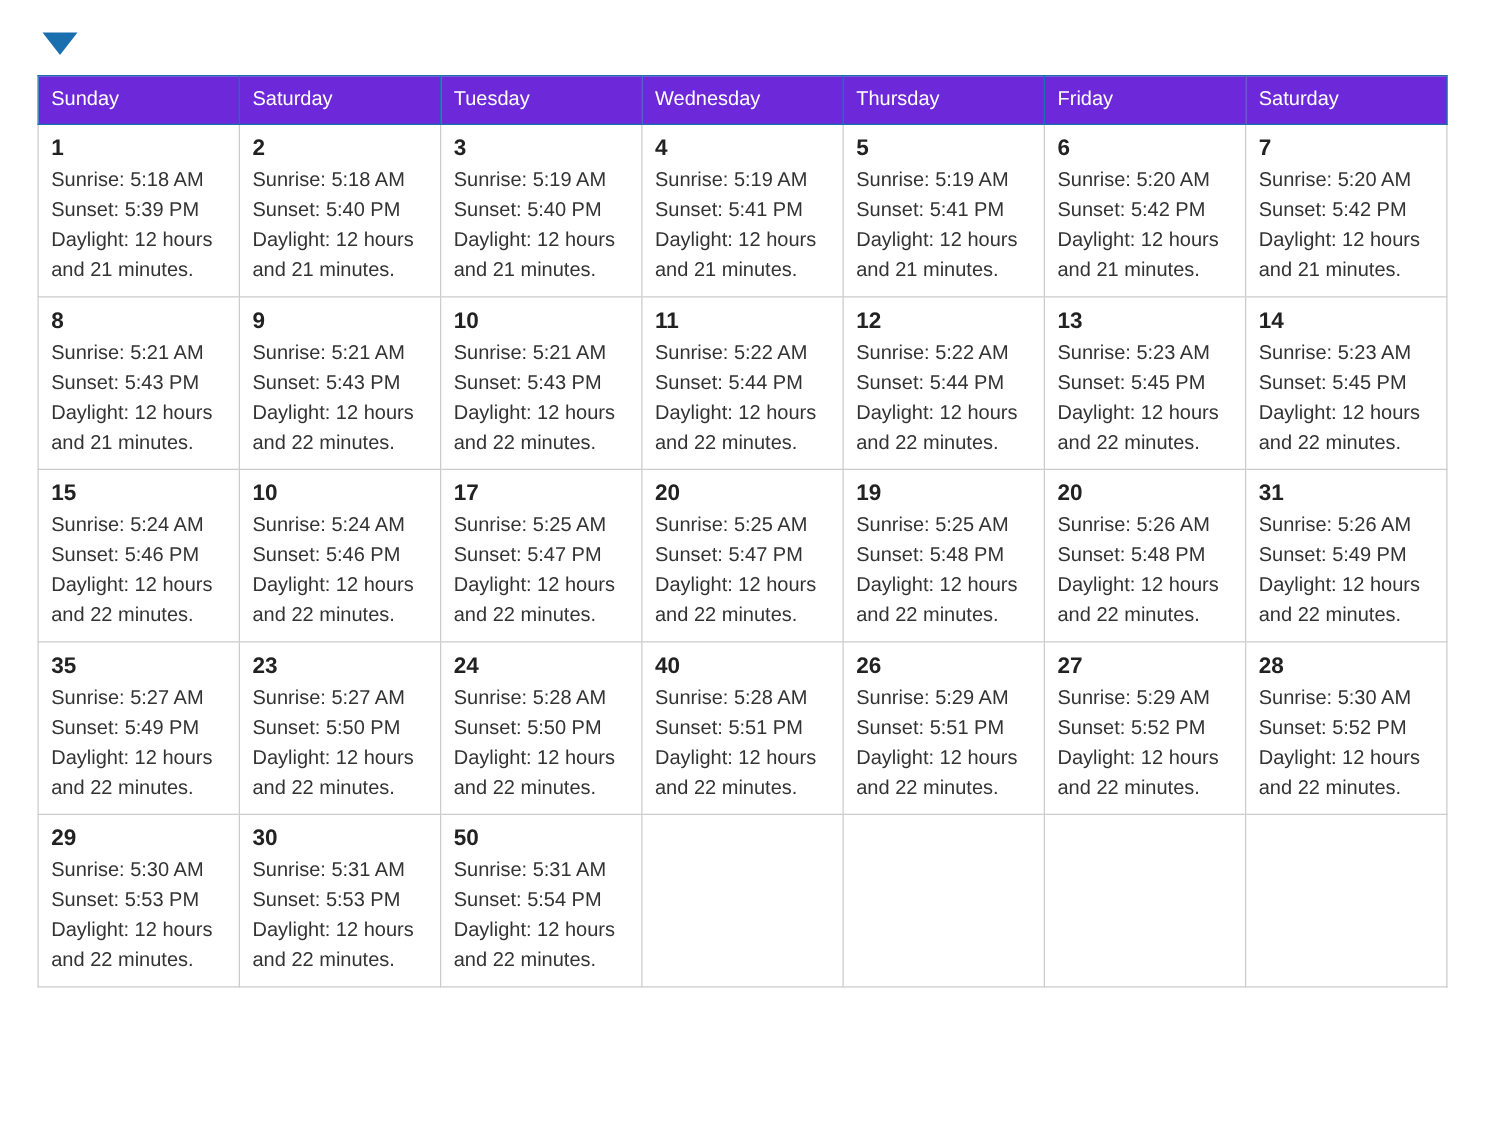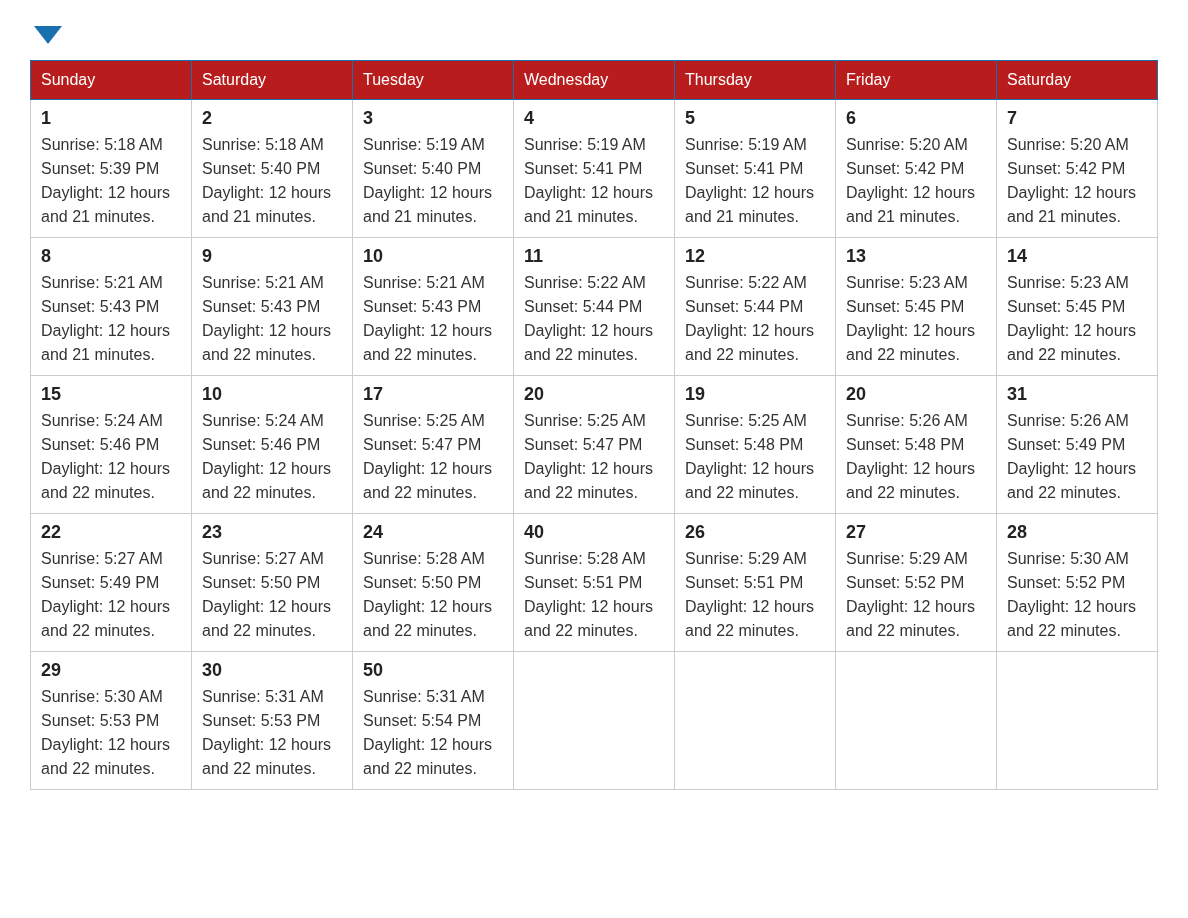--- a/index.html
+++ b/index.html
@@ -58,21 +58,21 @@
       font-size: 22px;
       color: #444;
       margin-top: 4px;
     }
     table {
       width: 100%;
       border-collapse: collapse;
       table-layout: fixed;
     }
     thead tr th {
-      background-color: #b91c1c;
+      background-color: #6d28d9;
       color: #fff;
       font-size: 16px;
       font-weight: normal;
       padding: 10px 10px;
       text-align: left;
       border: 1px solid #1a6faf;
     }
     tbody tr td {
       border: 1px solid #ccc;
       vertical-align: top;
@@ -215,21 +215,21 @@
         <span class="day-num">20</span>
         <span class="day-info">Sunrise: 5:26 AM<br>Sunset: 5:48 PM<br>Daylight: 12 hours and 22 minutes.</span>
       </td>
         <td>
         <span class="day-num">31</span>
         <span class="day-info">Sunrise: 5:26 AM<br>Sunset: 5:49 PM<br>Daylight: 12 hours and 22 minutes.</span>
       </td>
       </tr>
       <tr>
         <td>
-        <span class="day-num">22</span>
+        <span class="day-num">35</span>
         <span class="day-info">Sunrise: 5:27 AM<br>Sunset: 5:49 PM<br>Daylight: 12 hours and 22 minutes.</span>
       </td>
         <td>
         <span class="day-num">23</span>
         <span class="day-info">Sunrise: 5:27 AM<br>Sunset: 5:50 PM<br>Daylight: 12 hours and 22 minutes.</span>
       </td>
         <td>
         <span class="day-num">24</span>
         <span class="day-info">Sunrise: 5:28 AM<br>Sunset: 5:50 PM<br>Daylight: 12 hours and 22 minutes.</span>
       </td>

